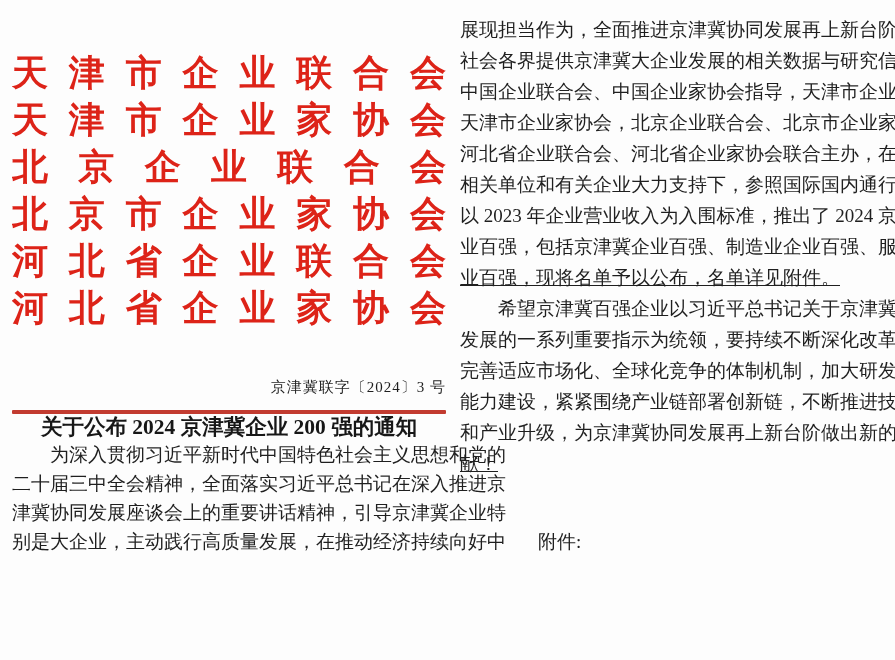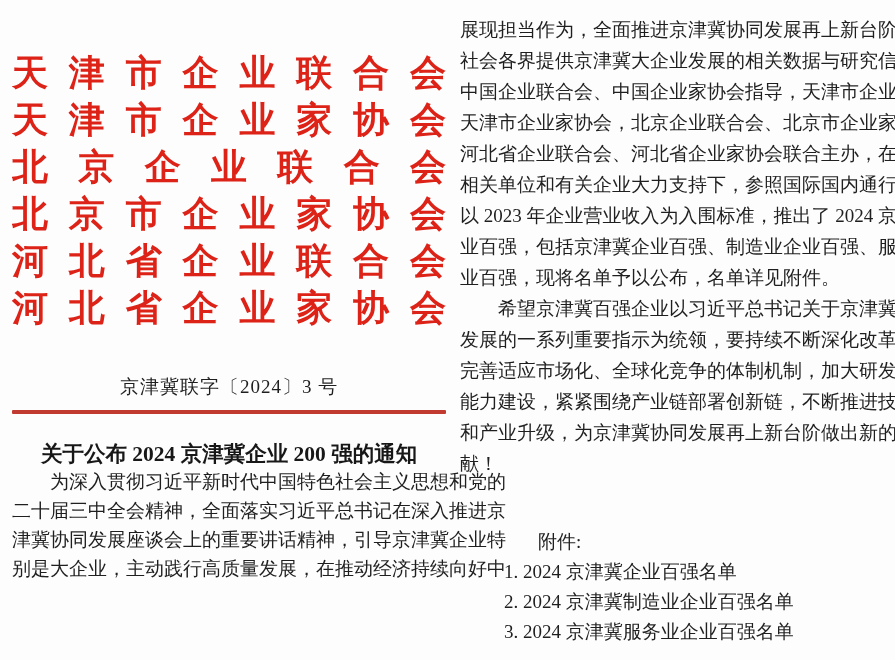--- a/index.html
+++ b/index.html
@@ -31,33 +31,32 @@
     justify-content: space-between;
     color: var(--header-red, #dd2318);
     font-weight: bold;
     font-size: 36px;
     height: 47px;
     line-height: 47px;
     overflow: hidden;
   }
   .doc-number {
     margin-top: 44px;
-    text-align: center;
-    font-size: 19px;
+    text-align: right;
+    font-size: 15px;
     letter-spacing: 1px;
     line-height: 22px;
   }
   .red-rule {
     margin-top: 12px;
     height: 4px;
     background: var(--rule-red, #c23b30);
     border-radius: 1px;
   }
   .title {
-    margin-top: 27px;
     text-align: center;
     font-size: 21.5px;
     font-weight: bold;
     line-height: 26px;
     color: #171717;
   }
   .salutation {
     margin-top: 25px;
     font-size: 19px;
     line-height: 29px;
@@ -65,21 +64,21 @@
   .body-lines { width: 100%; }
   .body-line {
     font-size: 19px;
     line-height: 29px;
     text-align: justify;
     text-align-last: justify;
     white-space: nowrap;
   }
   .col-right .body-line { line-height: 31px; }
   .indent-first .body-line:first-child { text-indent: 2em; }
-  .end-left .body-line:last-child { text-align-last: left; white-space: normal; }
+  .end-left .body-line:last-child { text-align-last: left; white-space: normal; text-decoration: underline; }
   .para1 { margin-top: 14px; }
   .attachments {
     margin-top: 48px;
     padding-left: 44px;
     font-size: 19px;
   }
   .attach-label { line-height: 30px; margin-left: 34px; }
   .attach-line { line-height: 30px; }
 </style>
 </head>
@@ -182,21 +181,16 @@
         <div class="body-line">希望京津冀百强企业以习近平总书记关于京津冀协同</div>
         <div class="body-line">发展的一系列重要指示为统领，要持续不断深化改革，健全</div>
         <div class="body-line">完善适应市场化、全球化竞争的体制机制，加大研发与创新</div>
         <div class="body-line">能力建设，紧紧围绕产业链部署创新链，不断推进技术创新</div>
         <div class="body-line">和产业升级，为京津冀协同发展再上新台阶做出新的更大贡</div>
         <div class="body-line">献！</div>
       </div>
 
     <div class="attachments">
       <div class="attach-label">附件:</div>
-      <div>
-          <div class="attach-line">1. 2024 京津冀企业百强名单</div>
-          <div class="attach-line">2. 2024 京津冀制造业企业百强名单</div>
-          <div class="attach-line">3. 2024 京津冀服务业企业百强名单</div>
-        </div>
     </div>
   </div>
 
 </div>
 
 </body></html>

